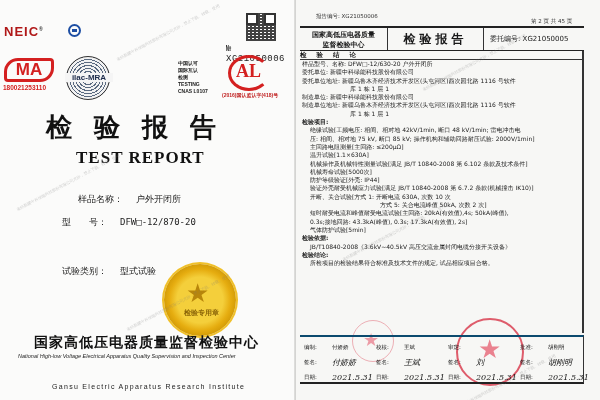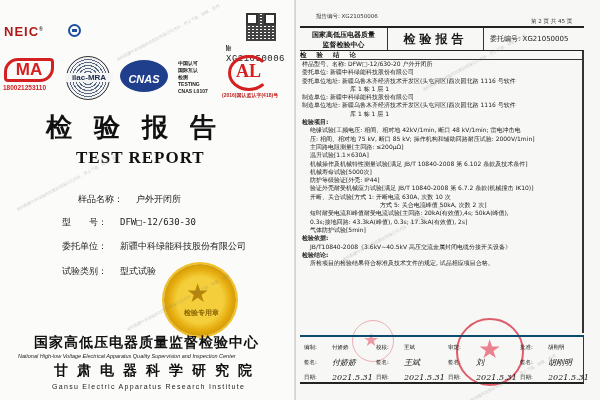--- a/index.html
+++ b/index.html
@@ -108,57 +108,52 @@
   <div class="g-logo"></div>
 
   <div class="qr"></div>
   <div class="report-no">№  XG21050006</div>
 
   <div class="cma">MA</div>
   <div class="cma-no">180021253110</div>
   <div class="ilac">
       <span>ilac-MRA</span>
     </div>
-  <div class="cnas">CNAS</div>
   <div class="cnas-text">
     <div>中国认可</div>
     <div>国际互认</div>
     <div>检测</div>
     <div>TESTING</div>
     <div>CNAS L0107</div>
   </div>
   <div class="cal">
     <div class="cal-circle"></div>
     <div class="cal-letters">AL</div>
   </div>
   <div class="cal-no">(2016)国认监认字(418)号</div>
 
   <div class="title-cn">检验报告</div>
   <div class="title-en">TEST REPORT</div>
 
   <div class="field f1">
     <span class="lab">样品名称：</span><span class="val">户外开闭所</span>
   </div>
   <div class="field f2">
-    <span class="lab">型　　号：</span><span class="val">DFW□-12/630-30</span>
-  </div>
-  <div class="field f3">
-    <span class="lab">委托单位：</span><span class="val">新疆中科绿能科技股份有限公司</span>
+    <span class="lab">型　　号：</span><span class="val">DFW□-12/870-20</span>
   </div>
   <div class="field f4">
     <span class="lab">试验类别：</span><span class="val">型式试验</span>
   </div>
 
   <div class="seal">
       <span>检验专用章</span>
     </div>
 
   <div class="org1">国家高低压电器质量监督检验中心</div>
   <div class="org1-en">National High-low Voltage Electrical Apparatus Quality Supervision and Inspection Center</div>
-  <div class="org2">甘肃电器科学研究院</div>
   <div class="org2-en">Gansu Electric Apparatus Research Institute</div>
 
   <div class="watermark" style="left:110px;top:30px;">未经新疆中科绿能科技股份有限公司允许，禁止下载、转载、使用</div>
   <div class="watermark" style="left:10px;top:180px;">未经新疆中科绿能科技股份有限公司允许，禁止下载、转载、使用</div>
   <div class="watermark" style="left:120px;top:300px;">未经新疆中科绿能科技股份有限公司允许，禁止下载、转载、使用</div>
 </div>
 
 <div class="fold"></div>
 
 <div class="page right-page">

